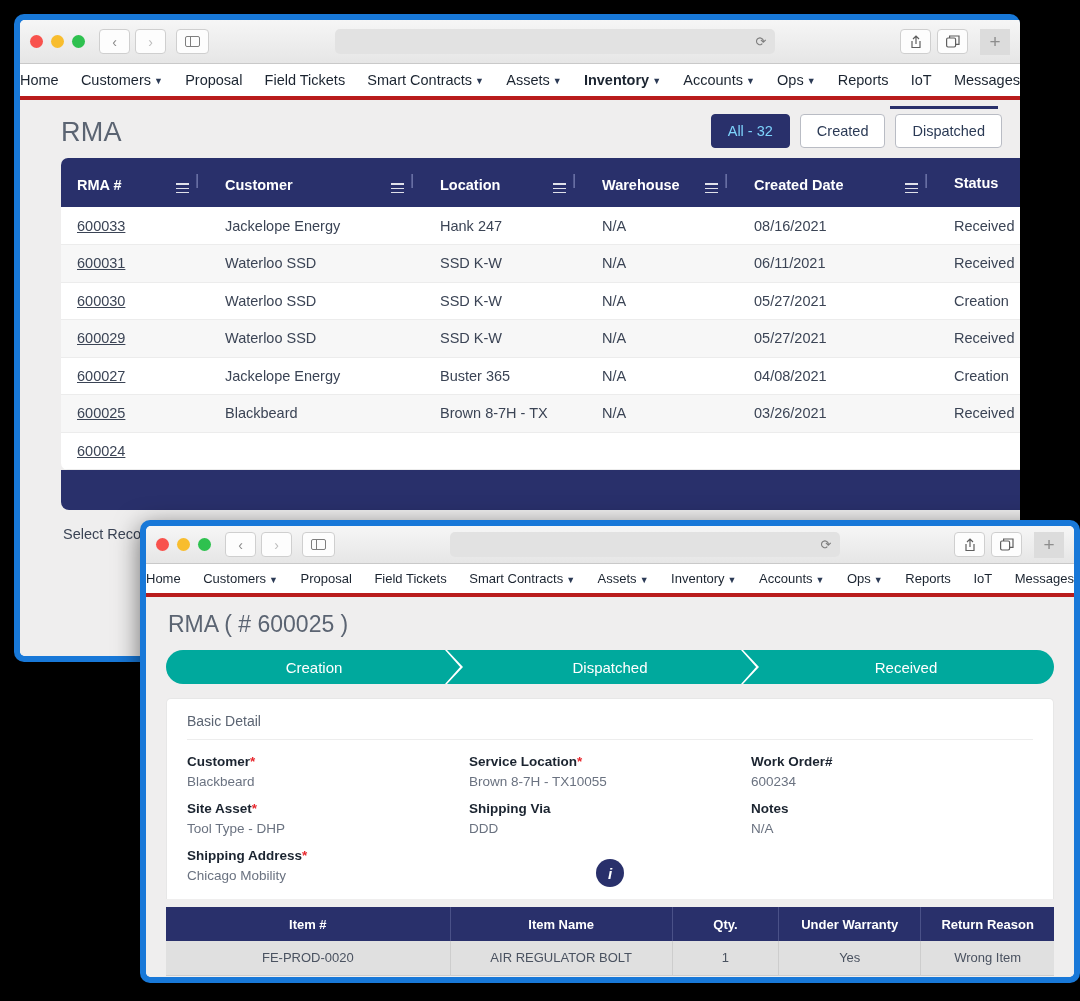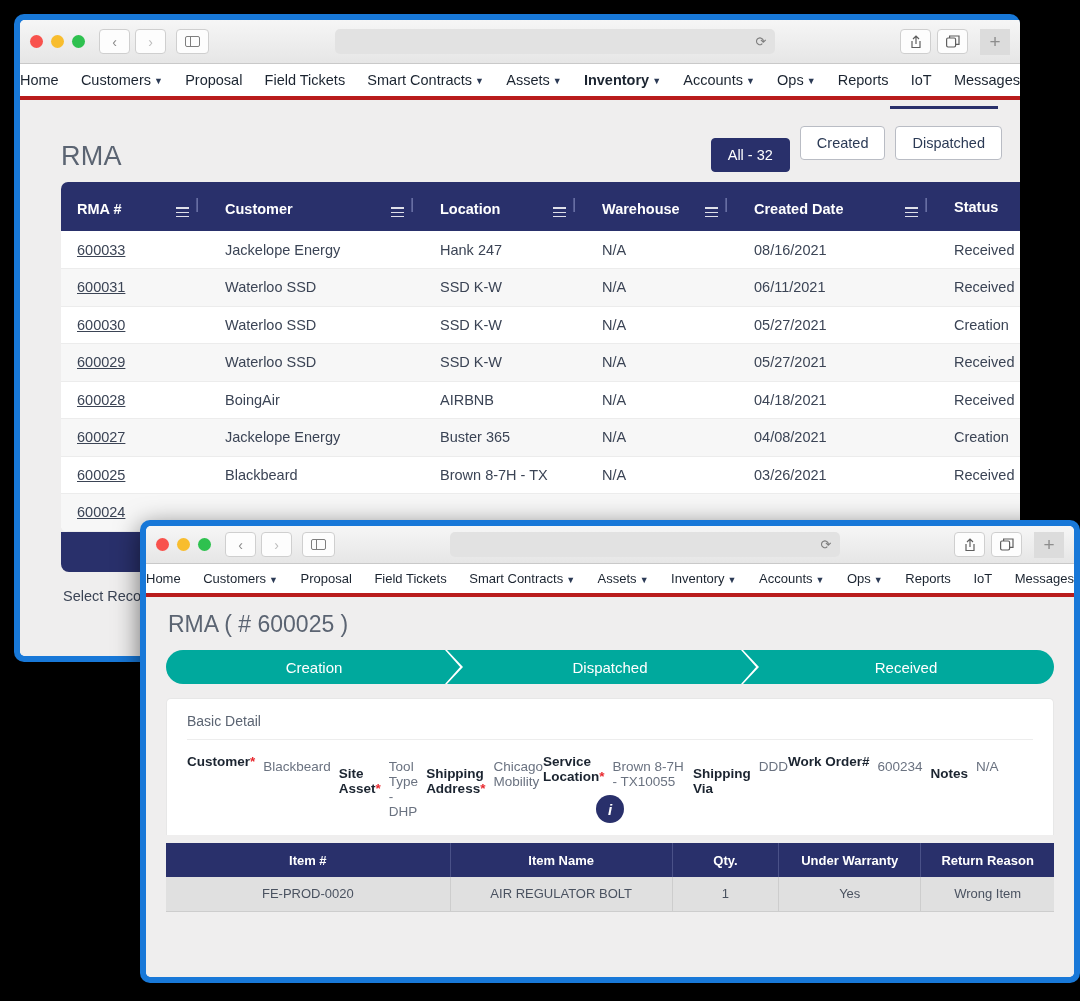--- a/index.html
+++ b/index.html
@@ -86,21 +86,21 @@
   .pagehead {
     display: flex; align-items: flex-end; justify-content: space-between;
     padding: 14px 18px 10px 22px; position: relative;
   }
   .pagetitle { font-size: 27px; color: #5b6472; font-weight: 400; letter-spacing: .3px; }
   .filters { display: flex; gap: 10px; align-items: center; position: relative; }
   .fbtn {
     border: 1px solid #b9bcc4; background: #fff; color: #2b3a55;
     padding: 8px 16px; border-radius: 4px; font-size: 14.5px;
   }
-  .fbtn.primary { background: #29306b; border-color: #29306b; color: #ffffff; margin-top: 24px; }
+  .fbtn.primary { background: #29306b; border-color: #29306b; color: #7dd3fc; }
   .tabmark {
     position: absolute; height: 3px; background: #29306b;
     width: 108px; right: 4px; top: -8px;
   }
 
   
   .tablewrap { margin: 0 0 0 22px; background: #fff; border-radius: 7px 0 0 7px; overflow: hidden; }
   table.grid { border-collapse: collapse; width: 998px; table-layout: fixed; }
   table.grid thead th {
     background: #29306b; color: #fff; font-size: 14.5px; font-weight: bold;
@@ -138,21 +138,21 @@
     clip-path: polygon(0 0, 2px 0, 100% 50%, 2px 100%, 0 100%, 84% 50%);
     z-index: 2;
   }
   .card {
     background: #fff; margin: 0 20px; border-radius: 5px 5px 0 0;
     border: 1px solid #e7e7e7; border-bottom: none; padding: 14px 20px 16px 20px;
     position: relative;
   }
   .cardtitle { font-size: 14px; color: #5b6472; padding-bottom: 10px; border-bottom: 1px solid #ededed; }
   .detailgrid { display: grid; grid-template-columns: 1fr 1fr 1fr; padding-top: 14px; }
-  .dcol { display: flex; flex-direction: row; gap: 8px; }
+  .dcol { display: flex; flex-direction: column; gap: 0; }
   .dlabel { font-size: 13.5px; font-weight: bold; color: #1b2430; margin-top: 12px; }
   .dcol .dlabel:first-child { margin-top: 0; }
   .dlabel .req { color: #e8292f; }
   .dval { font-size: 13.5px; color: #6a7280; margin-top: 5px; }
   .infobtn {
     position: absolute; left: 50%; transform: translateX(-50%); bottom: 12px;
     width: 28px; height: 28px; border-radius: 50%; background: #29306b;
     color: #fff; font-size: 15px; font-weight: bold; font-style: italic;
     display: flex; align-items: center; justify-content: center;
   }
@@ -363,28 +363,20 @@
                   <td>N/A</td>
                   <td>05/27/2021</td>
                   <td>Creation</td>
                 </tr>
               <tr>
                   <td class="rma">600029</td>
                   <td>Waterloo SSD</td>
                   <td>SSD K-W</td>
                   <td>N/A</td>
                   <td>05/27/2021</td>
-                  <td>Received</td>
-                </tr>
-              <tr>
-                  <td class="rma">600028</td>
-                  <td>BoingAir</td>
-                  <td>AIRBNB</td>
-                  <td>N/A</td>
-                  <td>04/18/2021</td>
                   <td>Received</td>
                 </tr>
               <tr>
                   <td class="rma">600027</td>
                   <td>Jackelope Energy</td>
                   <td>Buster 365</td>
                   <td>N/A</td>
                   <td>04/08/2021</td>
                   <td>Creation</td>
                 </tr>

